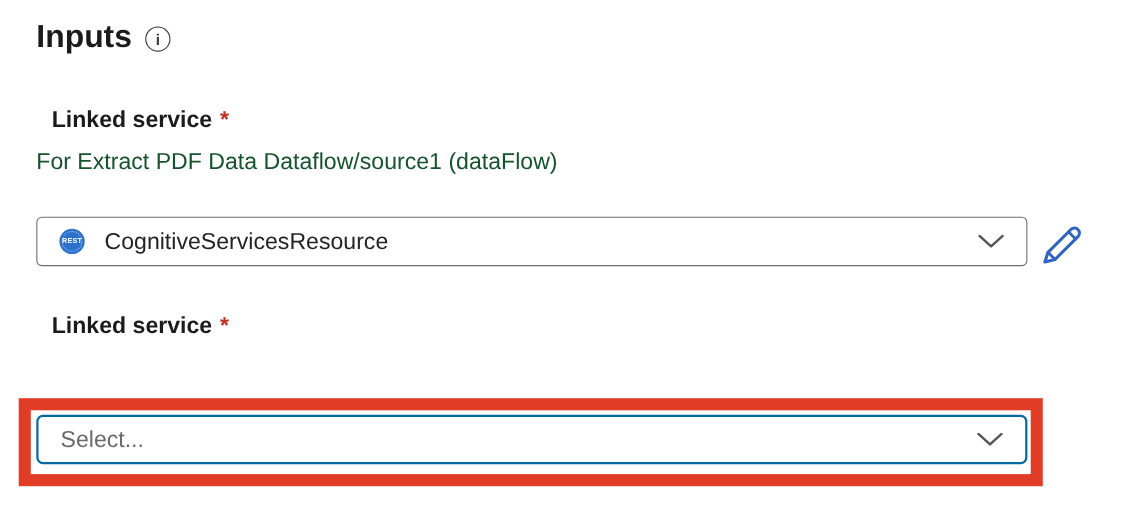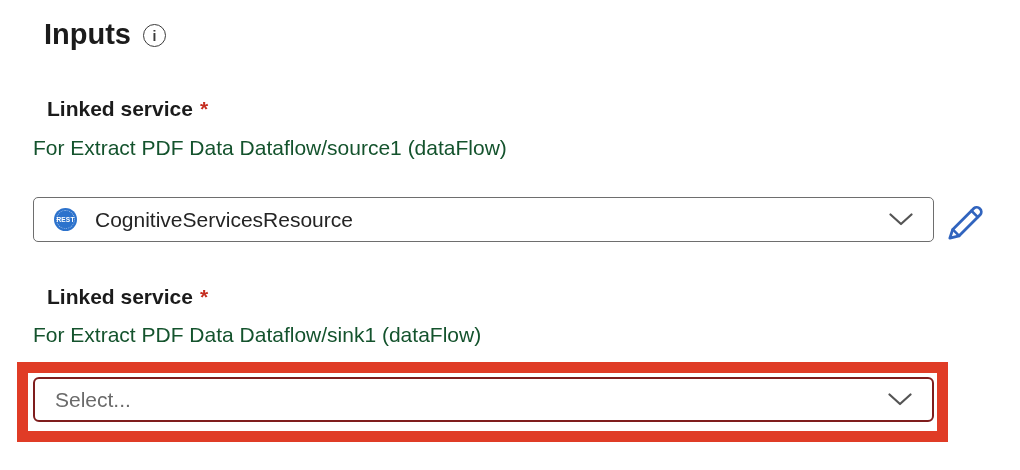--- a/index.html
+++ b/index.html
@@ -21,21 +21,20 @@
     top: 16px;
     display: flex;
     align-items: center;
     gap: 12px;
   }
   .page-title {
     font-size: 29px;
     font-weight: 700;
     color: #1b1b1b;
     line-height: 36px;
-    margin-left: 11px;
   }
   .info-icon {
     width: 23px;
     height: 23px;
     border: 1.6px solid #3a3a3a;
     border-radius: 50%;
     display: flex;
     align-items: center;
     justify-content: center;
     font-size: 14px;
@@ -78,21 +77,21 @@
     height: 45px;
     background: #ffffff;
     border: 1.6px solid #6e6e6e;
     border-radius: 5px;
     display: flex;
     align-items: center;
     padding: 4px 20px;
     cursor: pointer;
   }
   .dropdown.second {
-    border: 2px solid #7f1d1d;
+    border: 2px solid #0369a1;
     border-radius: 6px;
   }
   .dd-value {
     font-size: 21px;
     color: #242424;
     margin-left: 18px;
     white-space: nowrap;
   }
   .dd-placeholder {
     font-size: 21px;
@@ -175,21 +174,20 @@
 
   <svg class="edit-icon" viewBox="0 0 36 36">
     <path d="M5 31 L7.5 23.5 L25.5 5.5 A3.9 3.9 0 0 1 31 11 L13 29 Z" fill="none" stroke="#3164be" stroke-width="2.4" stroke-linejoin="round"></path>
     <path d="M23.5 7.5 L29 13" fill="none" stroke="#3164be" stroke-width="2.2" stroke-linecap="round"></path>
     <path d="M7.5 23.5 L13 29" fill="none" stroke="#3164be" stroke-width="2.2" stroke-linecap="round"></path>
   </svg>
 
   <div class="field-label" style="top:282px">
     <span>Linked service</span><span class="req-asterisk">*</span>
   </div>
-  <div class="field-desc" style="top:320px">For Extract PDF Data Dataflow/sink1 (dataFlow)</div>
 
   <div class="annotation-box"></div>
 
   <div class="dropdown second" style="top:377px">
     <span class="dd-placeholder">Select...</span>
     <svg class="chevron" width="24" height="13" viewBox="0 0 24 13">
       <polyline points="1.5,1.5 12,11 22.5,1.5" fill="none" stroke="#545454" stroke-width="2.2" stroke-linecap="round" stroke-linejoin="round"></polyline>
     </svg>
   </div>
 

